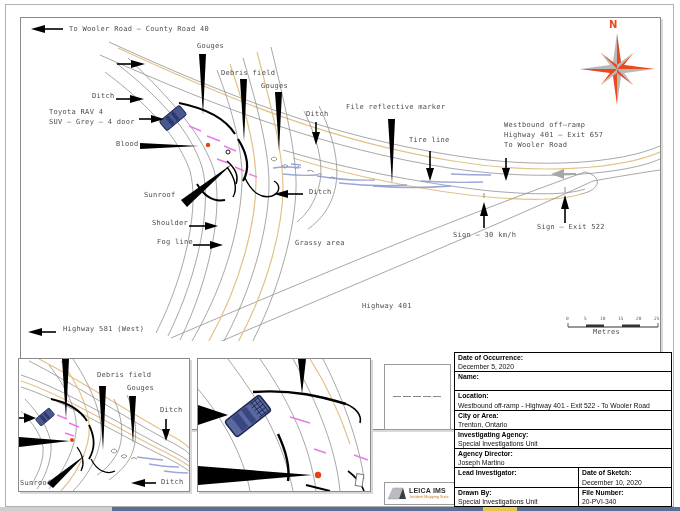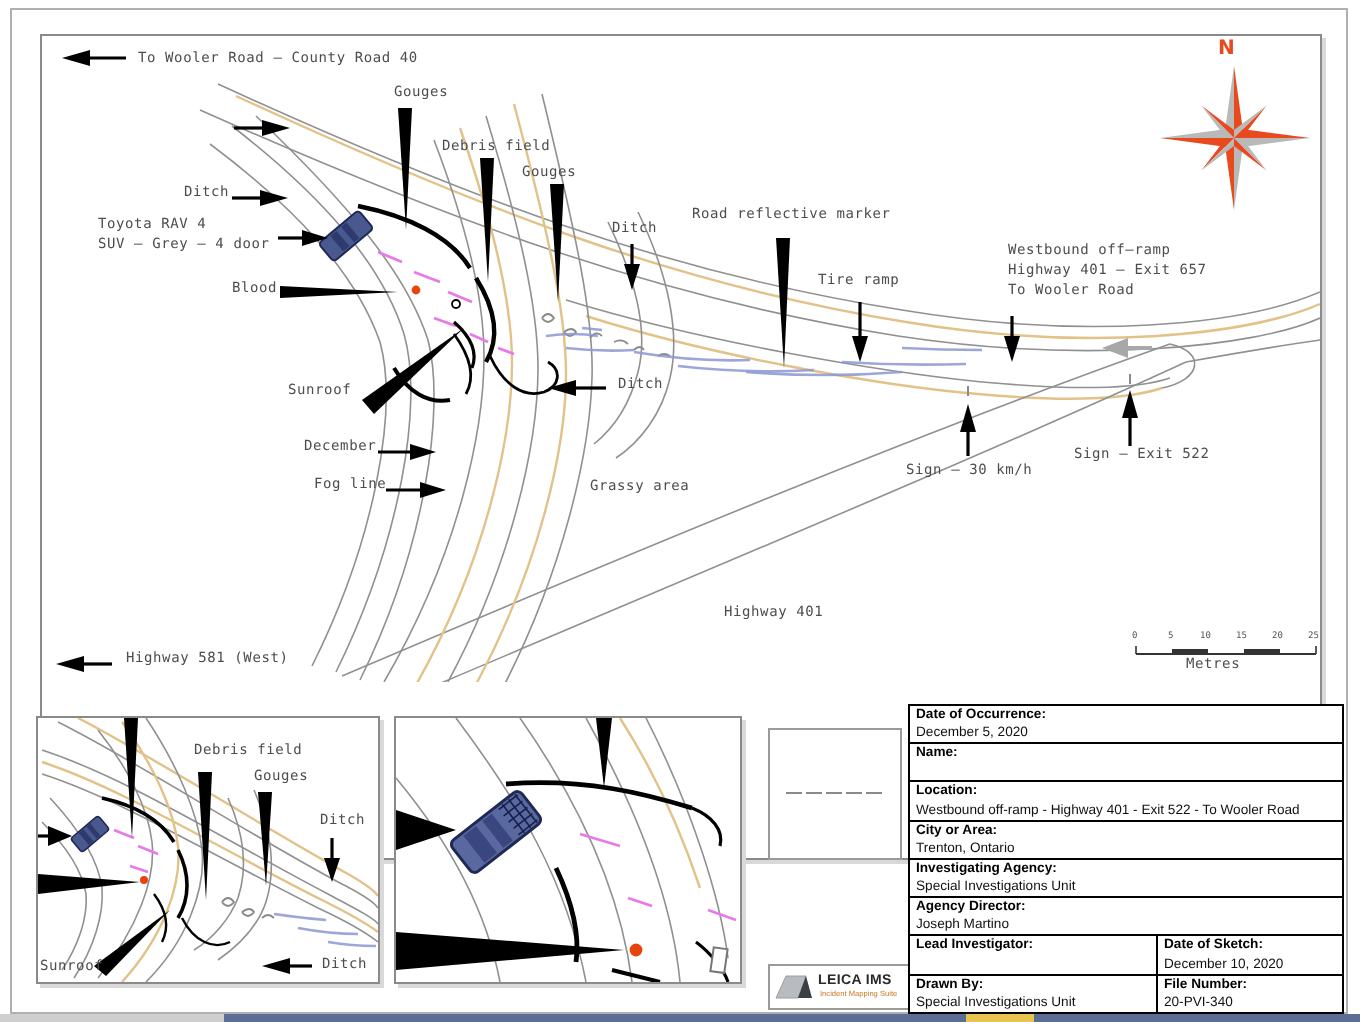--- a/index.html
+++ b/index.html
@@ -222,25 +222,25 @@
   <div class="lbl" style="left:48px;top:7px">To Wooler Road — County Road 40</div>
   <div class="lbl" style="left:176px;top:24px">Gouges</div>
   <div class="lbl" style="left:200px;top:51px">Debris field</div>
   <div class="lbl" style="left:240px;top:64px">Gouges</div>
   <div class="lbl" style="left:71px;top:74px">Ditch</div>
   <div class="lbl" style="left:285px;top:92px">Ditch</div>
   <div class="lbl" style="left:28px;top:90px">Toyota RAV 4
 SUV — Grey — 4 door</div>
   <div class="lbl" style="left:95px;top:122px">Blood</div>
   <div class="lbl" style="left:123px;top:173px">Sunroof</div>
-  <div class="lbl" style="left:131px;top:201px">December</div>
+  <div class="lbl" style="left:131px;top:201px">Shoulder</div>
   <div class="lbl" style="left:136px;top:220px">Fog line</div>
   <div class="lbl" style="left:288px;top:170px">Ditch</div>
-  <div class="lbl" style="left:325px;top:85px">Road reflective marker</div>
-  <div class="lbl" style="left:388px;top:118px">Tire ramp</div>
+  <div class="lbl" style="left:325px;top:85px">File reflective marker</div>
+  <div class="lbl" style="left:388px;top:118px">Tire line</div>
   <div class="lbl" style="left:483px;top:103px">Westbound off—ramp
 Highway 401 — Exit 657
 To Wooler Road</div>
   <div class="lbl" style="left:432px;top:213px">Sign — 30 km/h</div>
   <div class="lbl" style="left:516px;top:205px">Sign — Exit 522</div>
   <div class="lbl" style="left:274px;top:221px">Grassy area</div>
   <div class="lbl" style="left:341px;top:284px">Highway 401</div>
   <div class="lbl" style="left:42px;top:307px">Highway 581 (West)</div>
   <div class="lbl-n" style="left:588px;top:1px">N</div>
 

